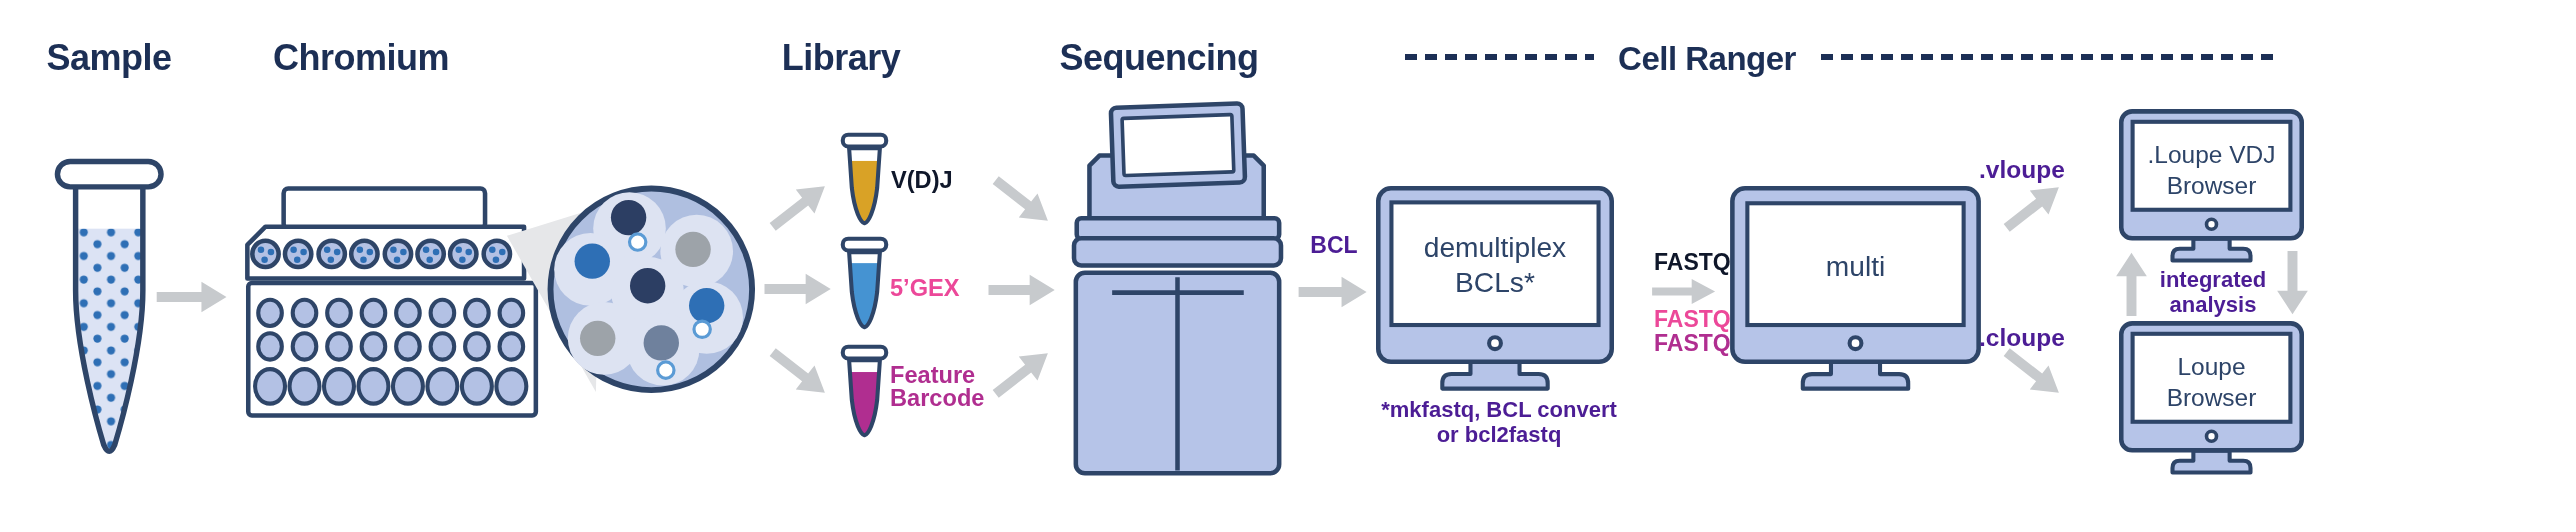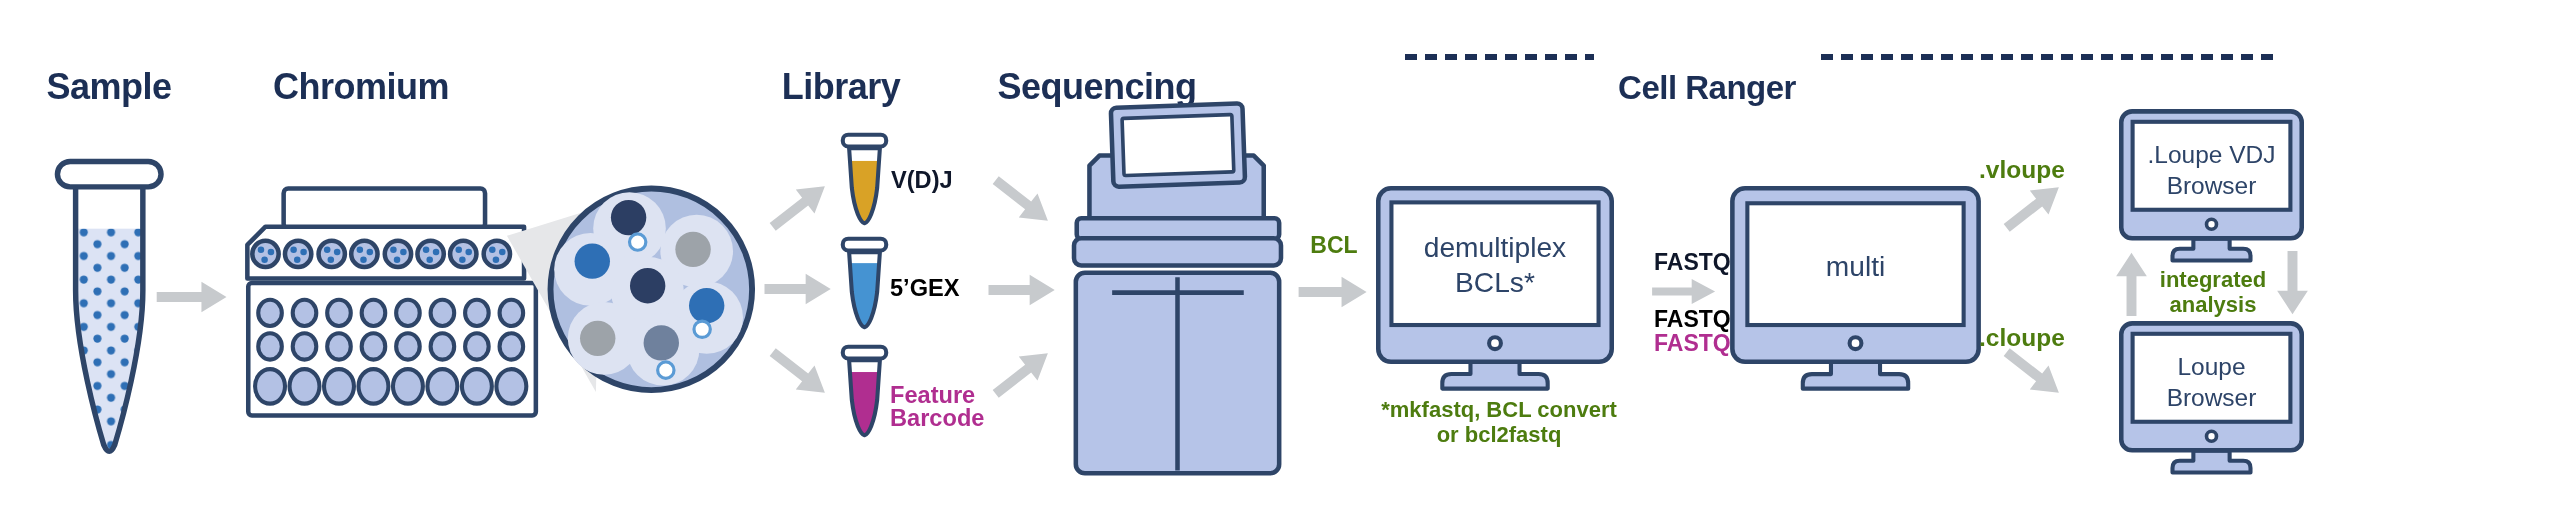--- a/index.html
+++ b/index.html
@@ -1,42 +1,42 @@
 <!DOCTYPE html>
 <html style="font-size:14.5px"><head>
 <meta charset="utf-8">
 <style>
   html,body{margin:0;padding:0;background:#fff;}
   #canvas{position:relative;width:2576px;height:533px;background:#ffffff;overflow:hidden;
           font-family:"Liberation Sans",sans-serif;}
   .t-title{position:absolute;transform:translateX(-50%);font-weight:bold;font-size:36px;line-height:1;
-           color:#1C2F55;letter-spacing:-0.5px;white-space:nowrap;margin-top:29px;}
+           color:#1C2F55;letter-spacing:-0.5px;white-space:nowrap;}
   .t-cr{font-size:33px;}
-  .t-label{position:absolute;font-weight:bold;font-size:23px;line-height:1;color:#4d7c0f;white-space:nowrap;}
+  .t-label{position:absolute;font-weight:bold;font-size:23px;line-height:1;color:#4c1d95;white-space:nowrap;}
   .t-center{transform:translateX(-50%);text-align:center;}
   .two-line span{display:block;line-height:23px;}
   .note span{display:block;line-height:24.5px;}
-  .gold{color:#0f172a}.blu{color:#000000}.mag{color:#B02E90}
+  .gold{color:#0f172a}.blu{color:#ec4899}.mag{color:#B02E90}
   .dash{position:absolute;height:6.4px;
         background:repeating-linear-gradient(90deg,#1C2F55 0,#1C2F55 11.8px,transparent 11.8px,transparent 20px);}
   .arrow{position:absolute;}
   svg{position:absolute;overflow:visible;}
   svg text{font-family:"Liberation Sans",sans-serif;}
   .screen-text{font-size:31px;fill:#2D4468;}
   .screen-text-sm{font-size:27px;fill:#2D4468;}
 </style>
 </head>
 <body>
 
 <div id="canvas">
 
   <div class="t-title" style="left:109px;top:40px;">Sample</div>
   <div class="t-title" style="left:361px;top:40px;">Chromium</div>
   <div class="t-title" style="left:841px;top:40px;">Library</div>
-  <div class="t-title" style="left:1097px;top:40px;">Sequencing</div>
+  <div class="t-title" style="left:1159px;top:40px;">Sequencing</div>
 
   <div class="dash" style="left:1405px;top:54px;width:189px;"></div>
   <div class="t-title t-cr" style="left:1707px;top:42px;">Cell Ranger</div>
   <div class="dash" style="left:1821px;top:54px;width:457px;"></div>
 
   <svg style="left:50px;top:156px;" width="123" height="318" viewBox="0 0 135 350">
     <defs>
       <pattern id="dots" x="0" y="0" width="30" height="26" patternUnits="userSpaceOnUse">
         <circle cx="7" cy="6" r="4.5" fill="#2E6FB5"></circle>
         <circle cx="22" cy="19" r="4.5" fill="#2E6FB5"></circle>
@@ -171,21 +171,21 @@
           <path d="M10,18 L13,62 C16,88 23,100 27,101 C31,100 38,88 41,62 L44,18 Z"></path>
         </clipPath>
       </defs>
     <rect x="8" y="31" width="40" height="76" fill="#B02E90" clip-path="url(#clip-t3)"></rect>
     <path d="M10,18 L13,62 C16,88 23,100 27,101 C31,100 38,88 41,62 L44,18 Z" fill="none" stroke="#2E4568" stroke-width="4.5" stroke-linejoin="round"></path>
     <rect x="3" y="3" width="48" height="13" rx="6" fill="#ffffff" stroke="#2E4568" stroke-width="4.5"></rect>
   </svg>
 
   <div class="t-label gold" style="left:891px;top:169px;font-size:23.6px;">V(D)J</div>
   <div class="t-label blu" style="left:890px;top:277px;font-size:23.6px;">5’GEX</div>
-  <div class="t-label mag two-line" style="left:890px;top:384px;font-size:23.6px;">
+  <div class="t-label mag two-line" style="left:890px;top:364px;font-size:23.6px;">
     <span>Feature</span>
     <span>Barcode</span>
   </div>
 
   <svg class="arrow" style="left:988px;top:184px;transform:rotate(38deg);" width="69" height="34" viewBox="0 0 76 38">
     <polygon points="0,13.5 46,13.5 46,2 74,19 46,36 46,24.5 0,24.5" fill="#C7CACD"></polygon>
     </svg>
   <svg class="arrow" style="left:988px;top:273px;" width="69" height="34" viewBox="0 0 76 38">
     <polygon points="0,13.5 46,13.5 46,2 74,19 46,36 46,24.5 0,24.5" fill="#C7CACD"></polygon>
     </svg>

